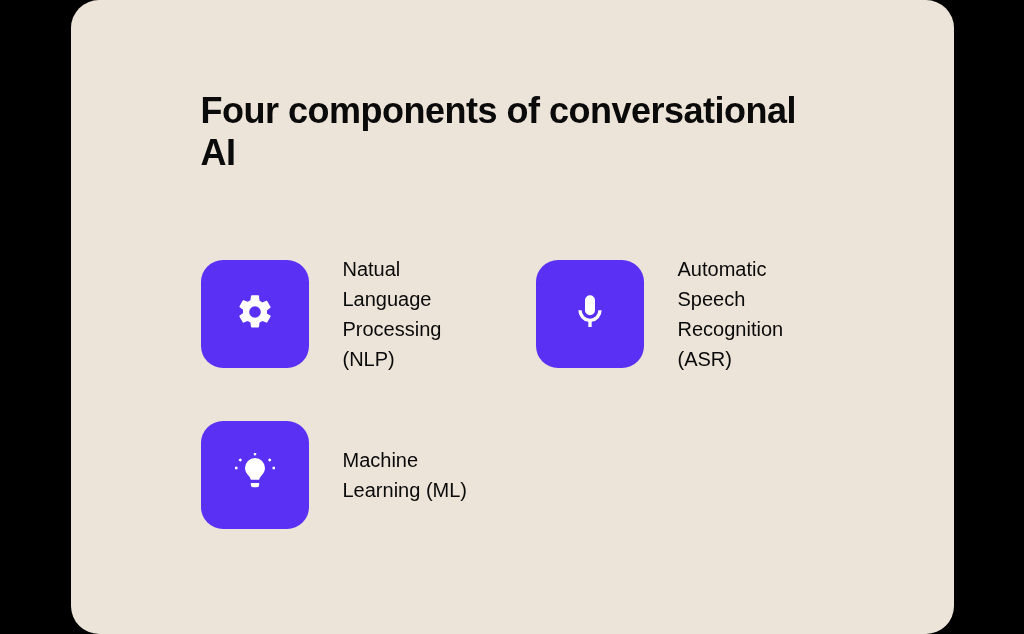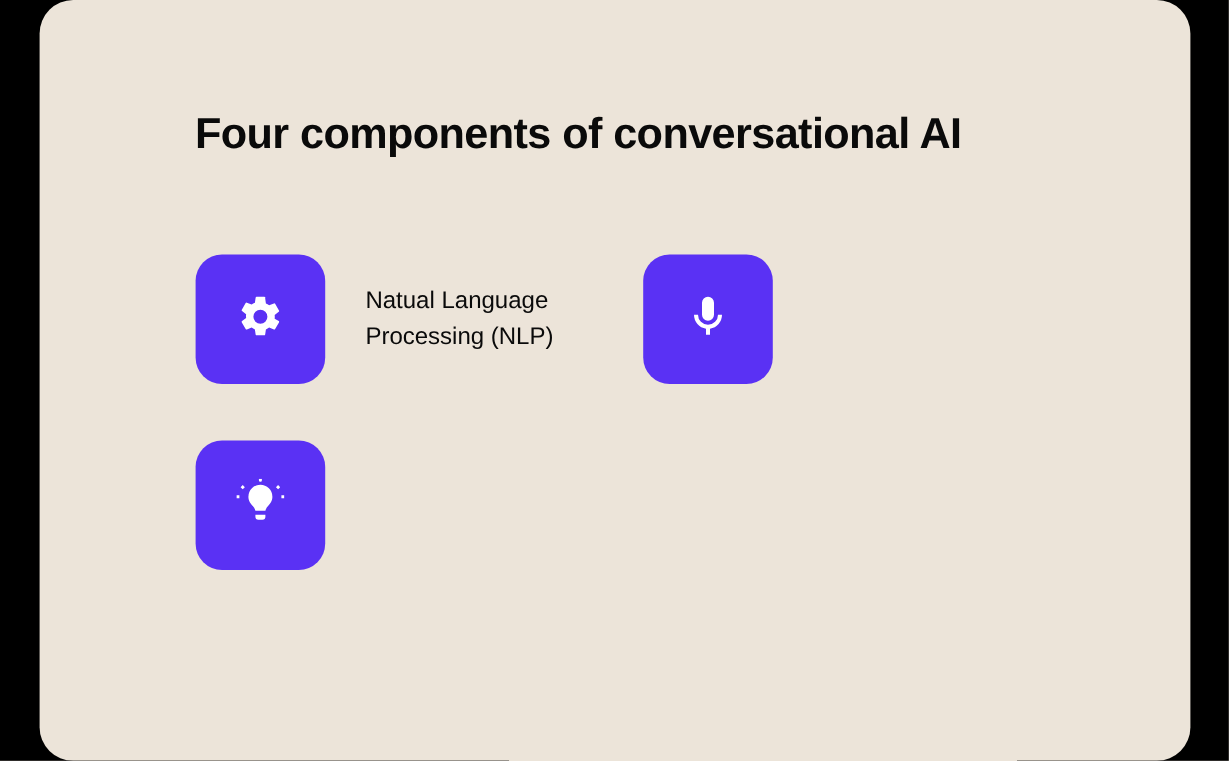--- a/index.html
+++ b/index.html
@@ -5,21 +5,21 @@
   * { box-sizing: border-box; margin: 0; padding: 0; }
   html, body { width: 1024px; height: 634px; }
   body {
     background: #000;
     display: flex;
     align-items: center;
     justify-content: center;
     font-family: -apple-system, BlinkMacSystemFont, "Segoe UI", Helvetica, Arial, sans-serif;
   }
   .card {
-    width: 959px;
+    width: 883px;
     height: 634px;
     background: #ece4d9;
     border-radius: 28px;
     padding: 90px 130px 80px 130px;
   }
   .title {
     font-size: 36px;
     font-weight: 700;
     color: #0a0a0a;
     letter-spacing: -0.5px;
@@ -79,27 +79,29 @@
     </div>
 
     <div class="item">
       <div class="tile">
         <span>
           <svg viewBox="0 0 24 24">
               <path d="M12,14a3,3,0,0,0,3-3V5a3,3,0,0,0-6,0v6A3,3,0,0,0,12,14Zm5-3a5,5,0,0,1-10,0H5a7,7,0,0,0,6,6.92V21h2V17.92A7,7,0,0,0,19,11Z"></path>
             </svg>
         </span>
       </div>
+      <div class="label">Automatic Speech Recognition (ASR)</div>
     </div>
 
 
     <div class="item">
       <div class="tile">
         <span>
           <svg viewBox="0 0 24 24">
               <path d="M12,3a6,6,0,0,0-6,6c0,2.22,1.21,3.56,2.19,4.64A5.34,5.34,0,0,1,9.5,16h5a5.34,5.34,0,0,1,1.31-2.36C16.79,12.56,18,11.22,18,9A6,6,0,0,0,12,3Zm-2.5,15v1a1.5,1.5,0,0,0,1.5,1.5h2A1.5,1.5,0,0,0,14.5,19V18ZM12,1.5a.75.75,0,0,0,.75-.75V0h-1.5V.75A.75.75,0,0,0,12,1.5ZM4.22,4.22,3.16,3.16,2.1,4.22,3.16,5.28ZM1.5,9.75H0v-1.5H1.5ZM20.84,3.16,19.78,4.22l1.06,1.06,1.06-1.06ZM24,8.25H22.5v1.5H24Z"></path>
             </svg>
         </span>
       </div>
+      <div class="label">Machine Learning (ML)</div>
     </div>
 
   </div>
 </div>
 
 </body></html>

